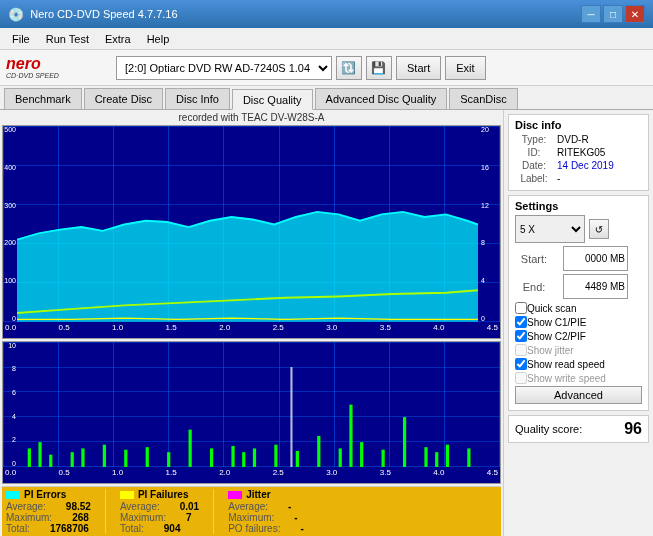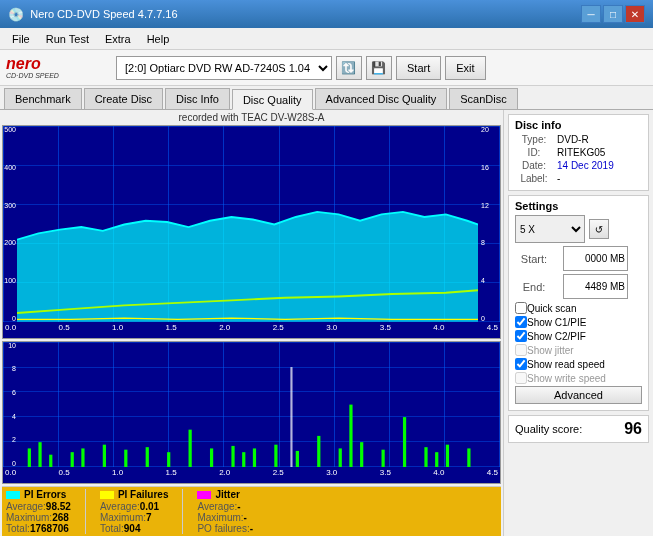--- a/index.html
+++ b/index.html
@@ -204,21 +204,21 @@
       display: flex;
       align-items: center;
       gap: 4px;
       margin-bottom: 1px;
     }
     .legend-color {
       width: 14px;
       height: 8px;
     }
     .legend-title { font-weight: 600; font-size: 10px; }
-    .legend-row { display: flex; gap: 0; font-size: 10px; }
+    .legend-row { display: flex; gap: 20px; font-size: 10px; }
     .legend-label { color: #555; }
     .legend-value { font-weight: 600; color: #000; }
     .sidebar {
       width: 150px;
       background: #f0f0f0;
       padding: 4px;
       display: flex;
       flex-direction: column;
       gap: 4px;
       border-left: 1px solid #ccc;

